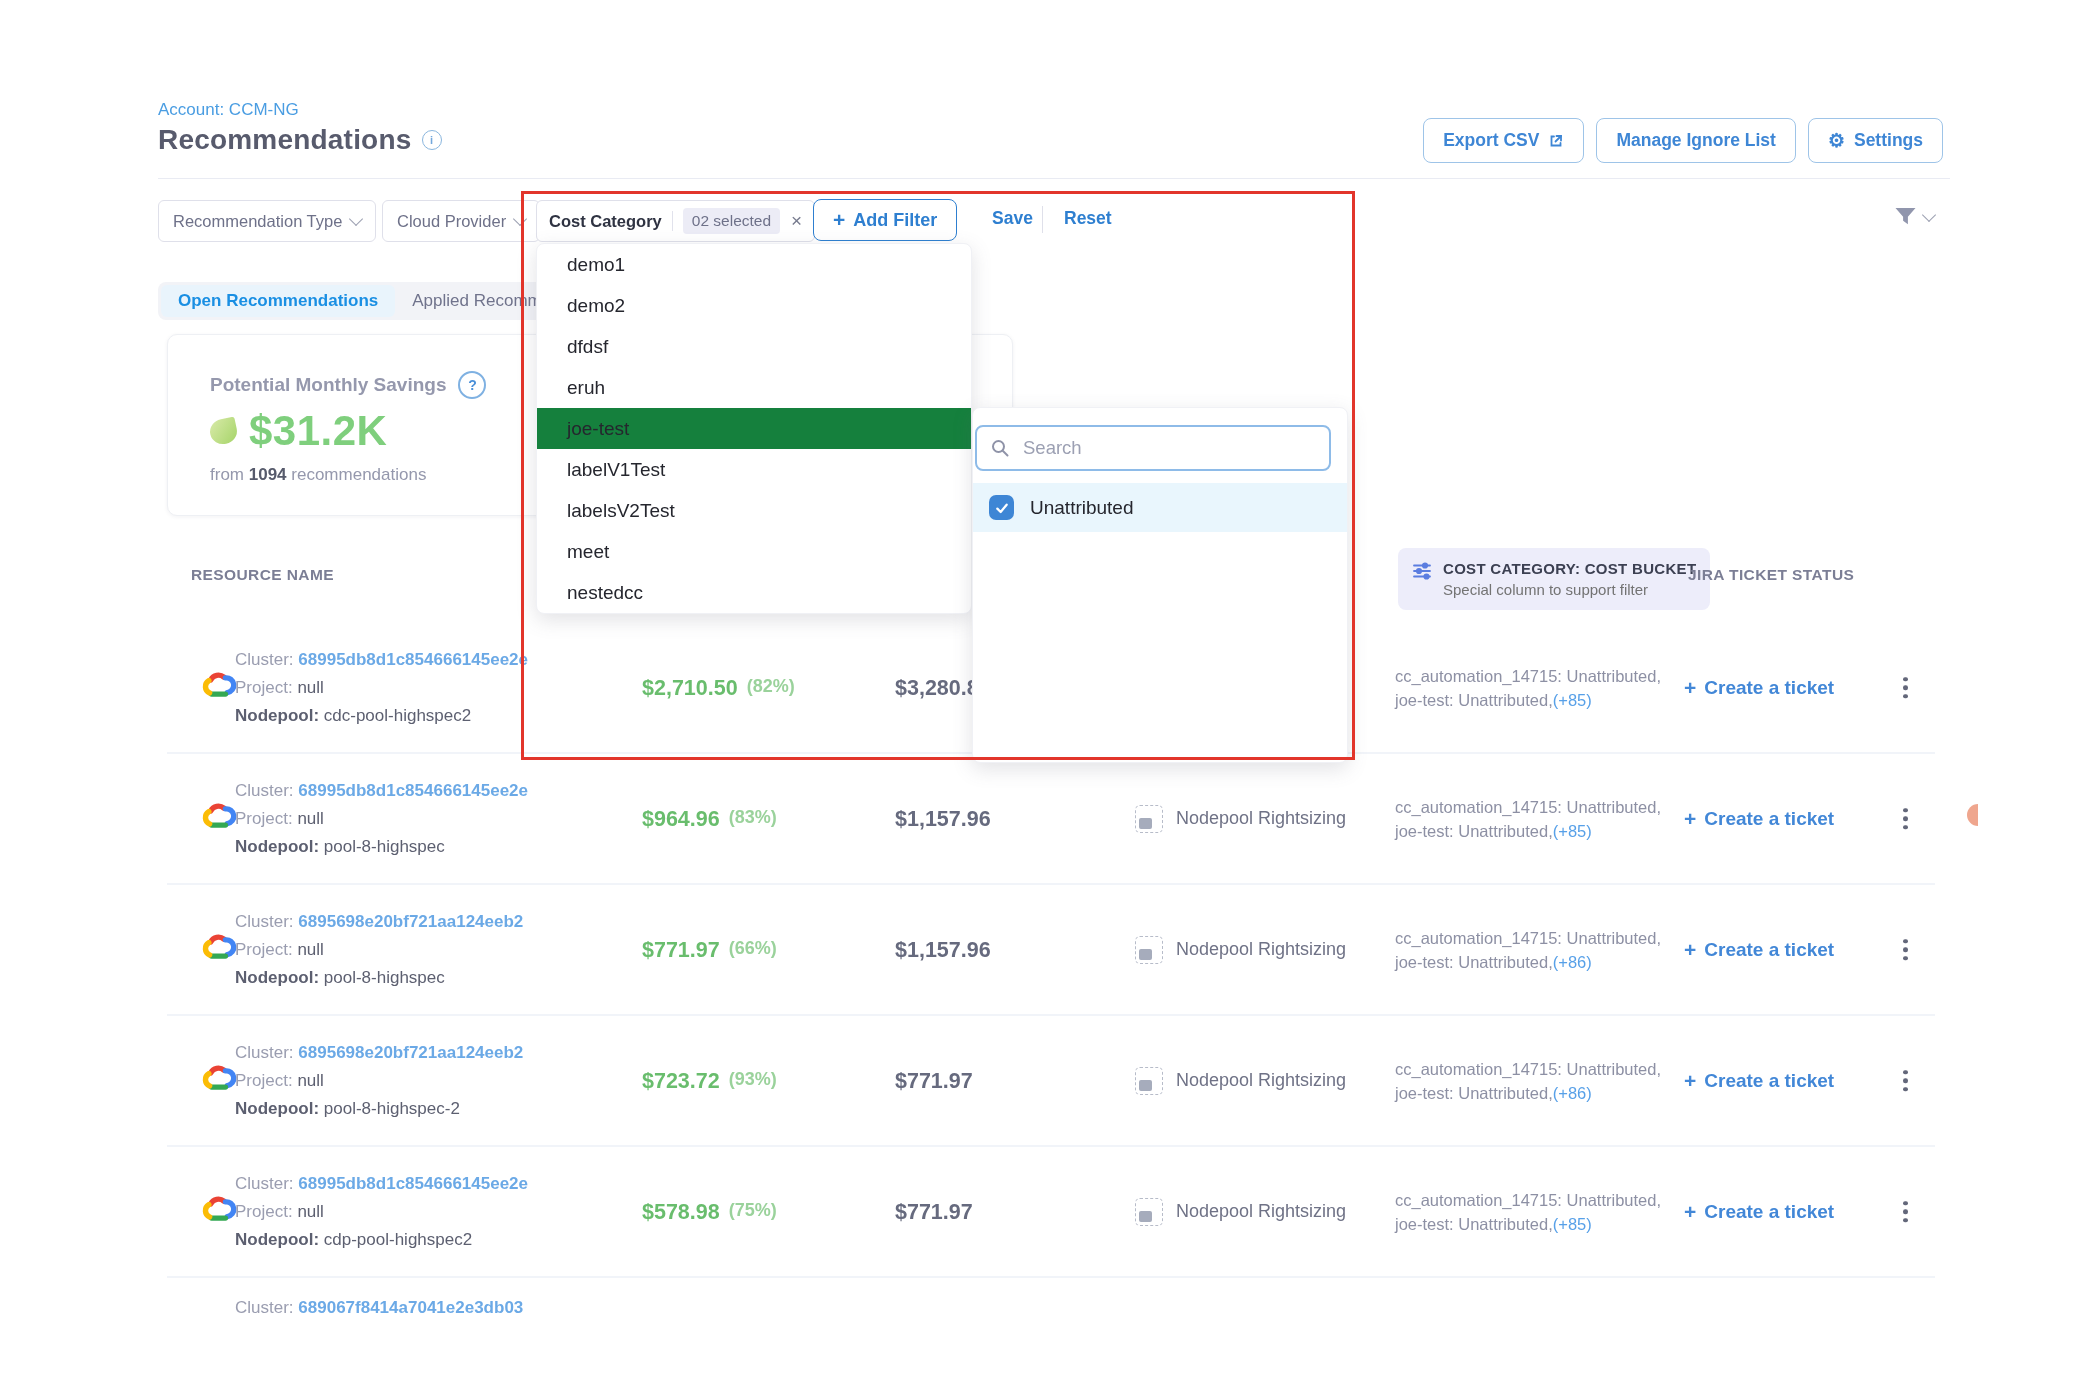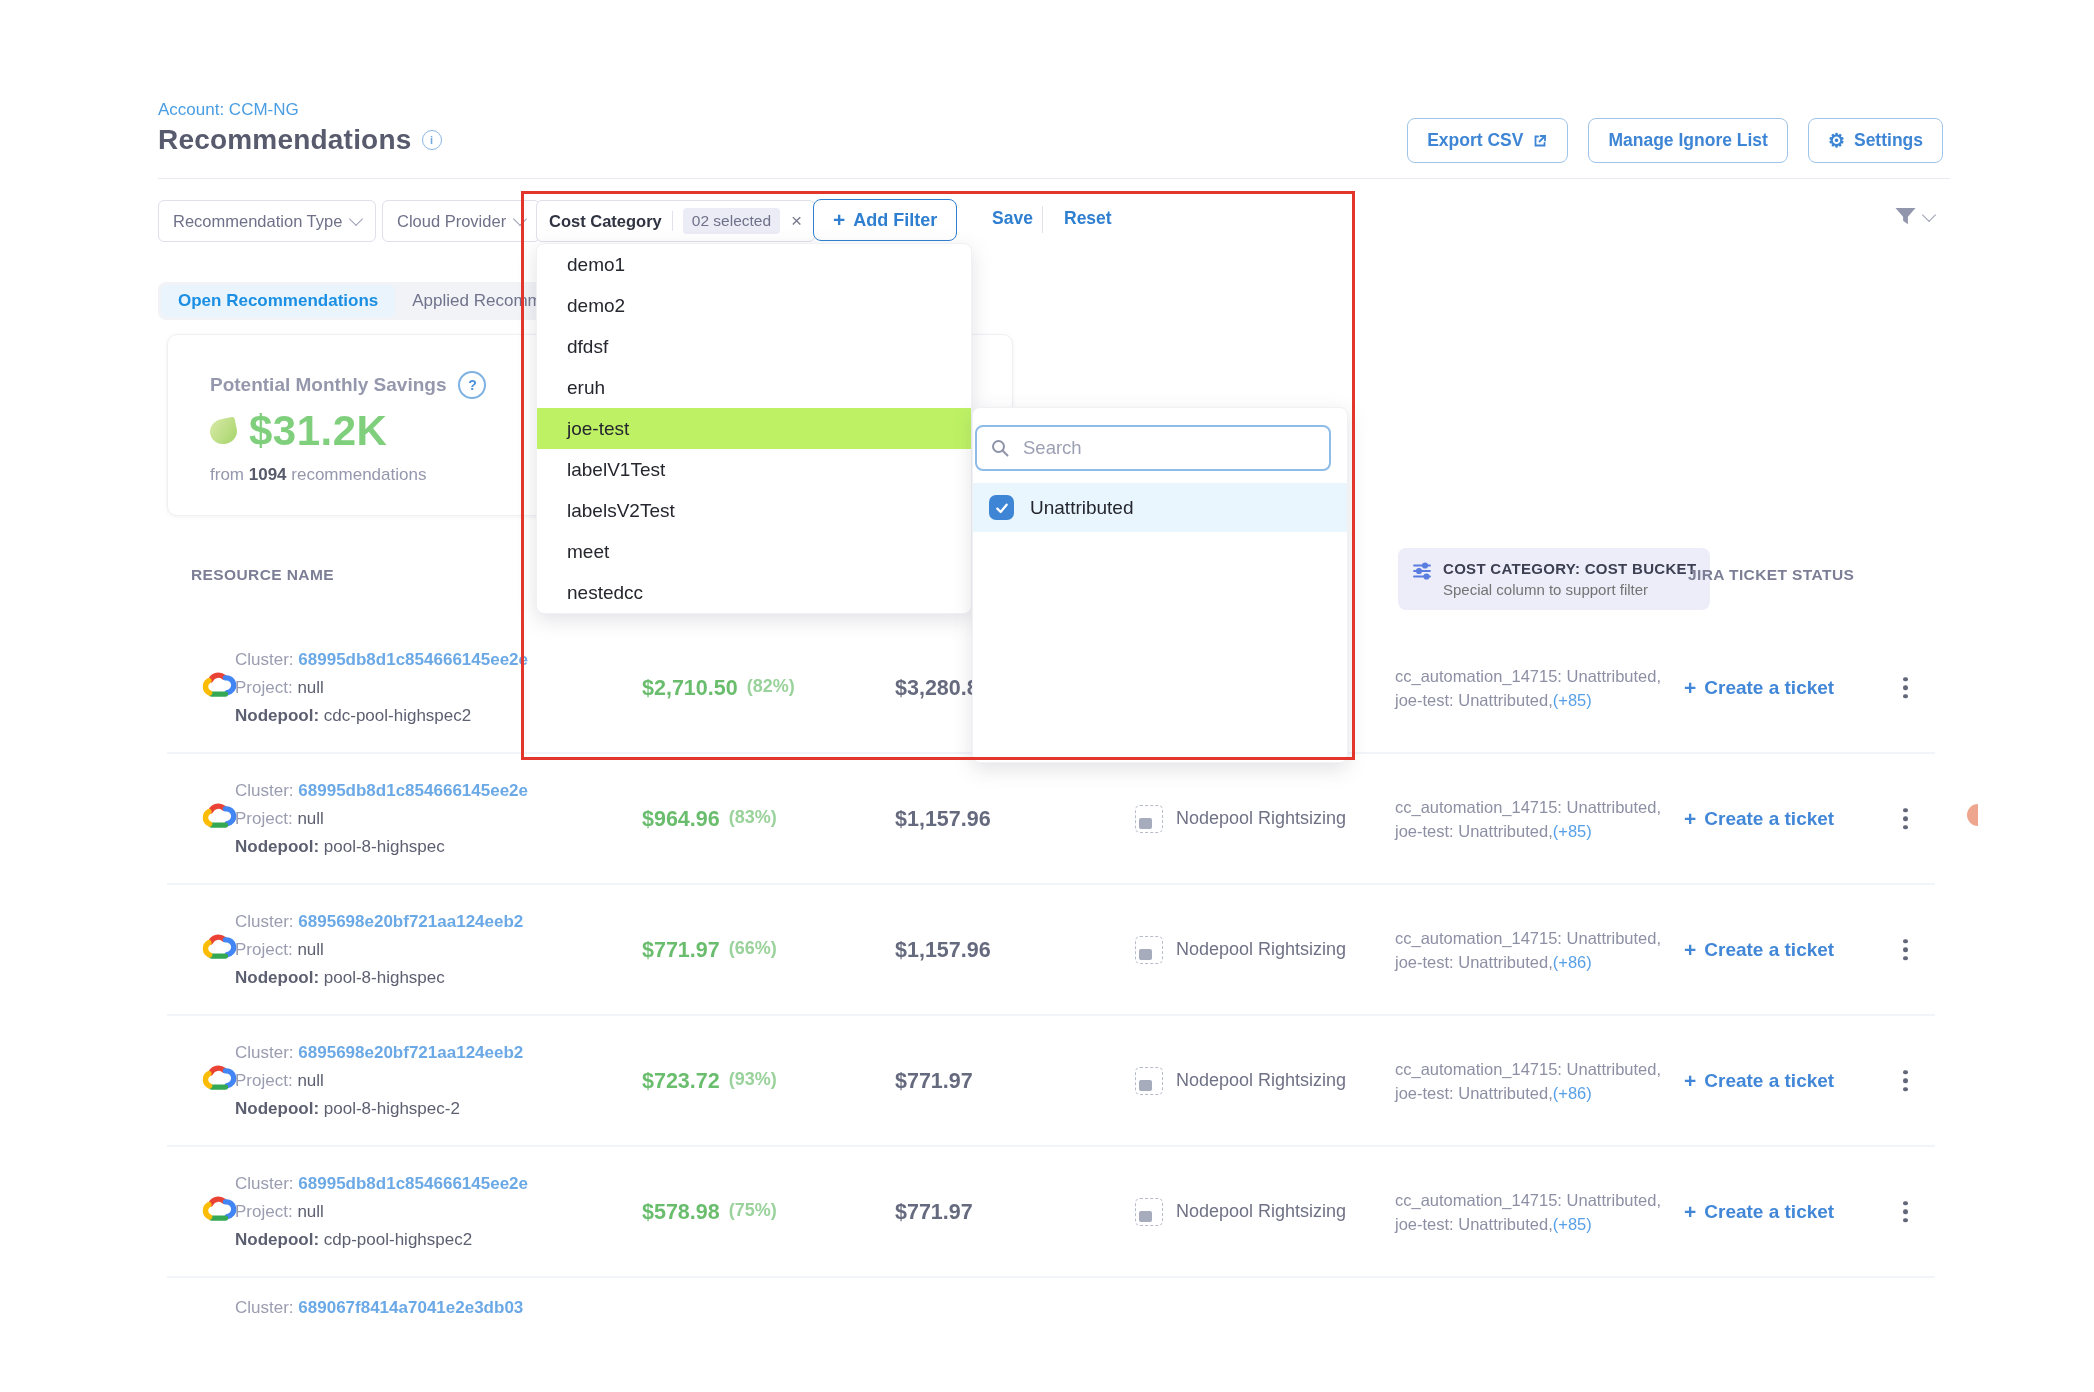--- a/index.html
+++ b/index.html
@@ -6,21 +6,21 @@
   #page{position:relative;width:2094px;height:1392px;background:#fff;overflow:hidden;
         font-family:"Liberation Sans","DejaVu Sans",sans-serif;color:#3f4456;}
   .abs{position:absolute;}
 
   
   .account-link{left:158px;top:100px;font-size:17px;color:#4a9de2;}
   .page-title-row{left:158px;top:124px;display:flex;align-items:center;gap:10px;}
   .page-title{font-size:28px;font-weight:bold;color:#585b6d;letter-spacing:.2px;}
   .info-icon{width:18px;height:18px;border:1.5px solid #8ab6de;border-radius:50%;
              color:#74a8dc;font-size:11px;display:flex;align-items:center;justify-content:center;font-weight:bold;}
-  .top-actions{top:118px;right:151px;display:flex;gap:20px;padding-left:20px;}
+  .top-actions{top:118px;right:151px;display:flex;gap:12px;padding-left:20px;}
   .btn-outline{display:inline-flex;align-items:center;gap:9px;height:45px;padding:0 19px;
                border:1.5px solid #9ec4e8;border-radius:8px;background:#fff;color:#3e86d5;
                font-size:17.5px;font-weight:bold;cursor:pointer;}
   .gear-glyph{font-size:19px;line-height:1;}
   .header-divider{left:158px;top:178px;width:1792px;height:1px;background:#e9ebf3;}
 
   
   .chip{display:inline-flex;align-items:center;gap:9px;height:40px;padding:0 14px;
         border:1px solid #dfe0ea;border-radius:6px;background:#fff;color:#6e7189;font-size:16.5px;}
   .chev{width:9px;height:9px;border-right:1.8px solid #9ca0b2;border-bottom:1.8px solid #9ca0b2;
@@ -96,21 +96,21 @@
          flex-direction:column;gap:4px;cursor:pointer;padding:4px;}
   .kebab i{width:4.5px;height:4.5px;border-radius:50%;background:#63677a;}
   .partial-row{position:relative;height:42px;background:#fff;}
 
   
   .panel{background:#fff;border:1px solid #f0f1f5;border-radius:8px;
          box-shadow:0 6px 20px rgba(96,97,112,.18);z-index:20;}
   .dd-panel{left:536px;top:243px;width:434px;height:369px;overflow:hidden;}
   .dd-item{height:41px;display:flex;align-items:center;padding-left:30px;font-size:19px;
            color:#25262e;cursor:pointer;}
-  .dd-item[data-hl="true"]{background:#bef264;}
+  .dd-item[data-hl="true"]{background:#15803d;}
   .search-panel{left:972px;top:407px;width:374px;height:354px;overflow:hidden;}
   .search-box{margin:17px 16px 12px 2px;height:42px;border:2px solid #8ebbe8;border-radius:8px;
               display:flex;align-items:center;gap:11px;padding:0 13px;}
   .search-box input{border:none;outline:none;flex:1;font-size:18.5px;color:#3f4456;
                     font-family:"Liberation Sans",sans-serif;background:transparent;}
   .search-box input::placeholder{color:#9ca0b3;}
   .opt-row{height:49px;display:flex;align-items:center;gap:16px;padding-left:16px;font-size:19px;
            color:#25262e;cursor:pointer;}
   .opt-row[data-hl="true"]{background:#e9f6fd;}
   .checkbox{width:25px;height:25px;border-radius:7px;background:#3e86d5;display:flex;

